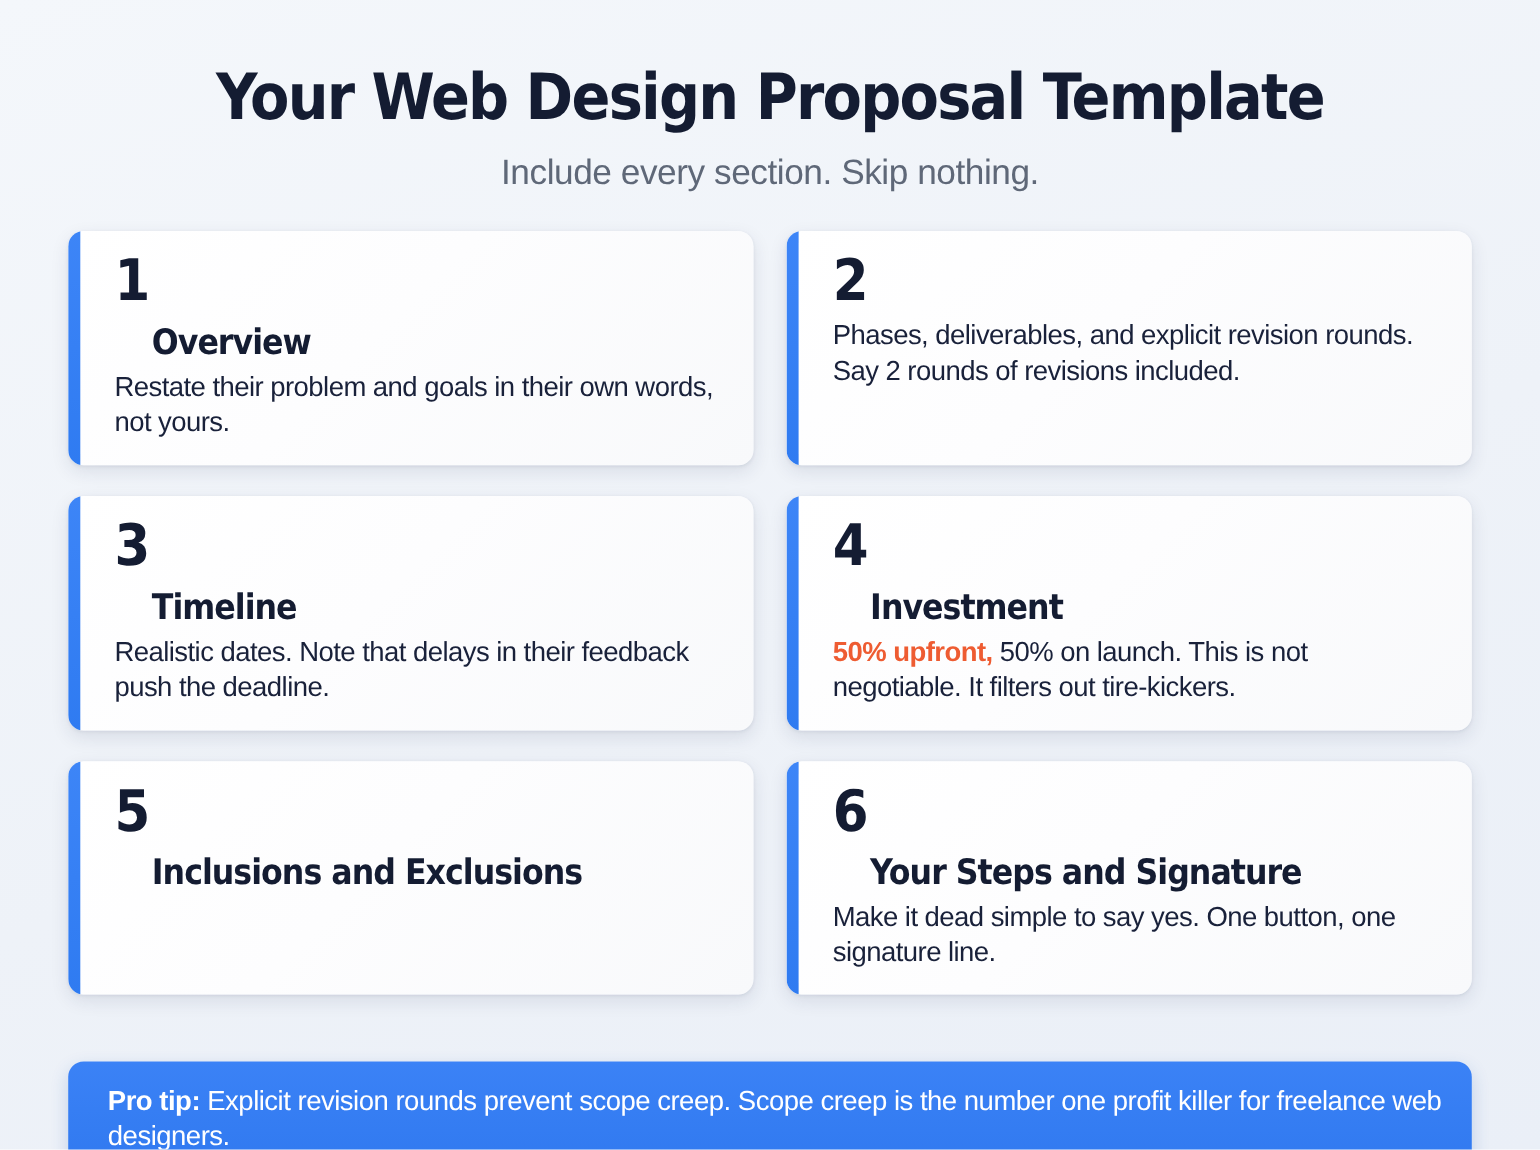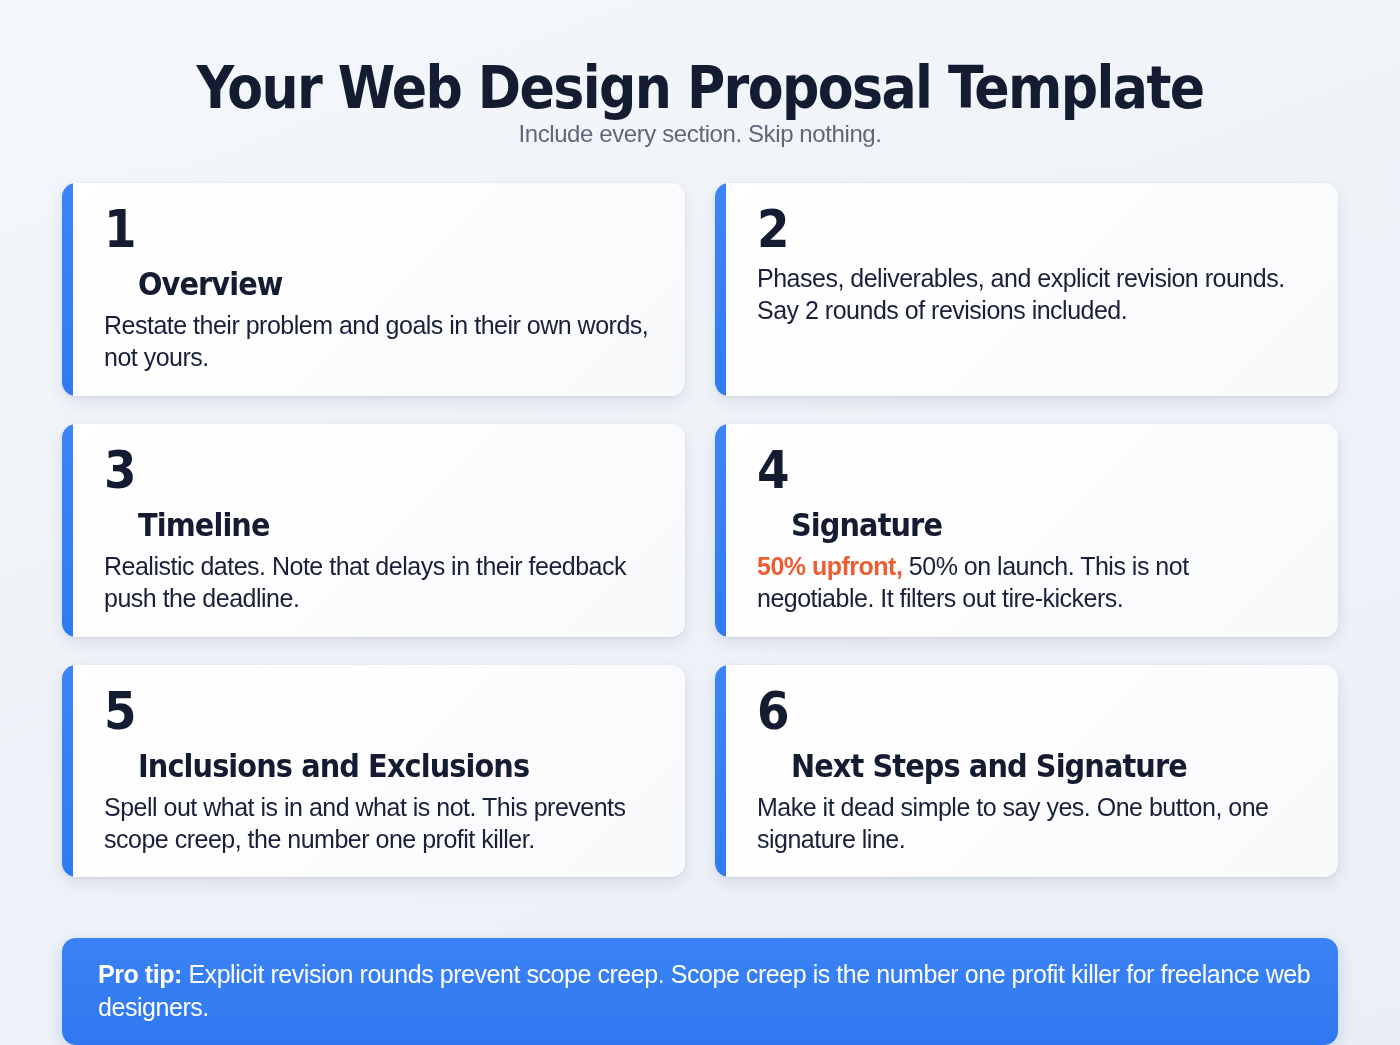--- a/index.html
+++ b/index.html
@@ -30,25 +30,25 @@
     font-size: 58px;
     line-height: 1.04;
     font-weight: 800;
     letter-spacing: -1.6px;
     color: #141c32;
     margin: 0;
     font-family: "DejaVu Sans", "Liberation Sans", sans-serif;
     font-stretch: condensed;
   }
   .subtitle {
-    font-size: 24px;
+    font-size: 32px;
     line-height: 1.2;
     font-weight: 400;
     color: #5f6878;
-    margin: 2px 0 0 0;
+    margin: 19px 0 0 0;
     letter-spacing: -0.4px;
     text-align: center;
   }
 
   
   .grid {
     margin-top: 34px;
     display: grid;
     grid-template-columns: 1fr 1fr;
     grid-template-rows: 213px 213px 212px;
@@ -157,35 +157,34 @@
     <div class="card">
       <div class="accent"></div>
       <div class="card-num">3</div>
       <div class="card-head">Timeline</div>
       <div class="card-body">Realistic dates. Note that delays in their feedback push the deadline.</div>
     </div>
 
     <div class="card">
       <div class="accent"></div>
       <div class="card-num">4</div>
-      <div class="card-head">Signature</div>
+      <div class="card-head">Investment</div>
       <div class="card-body"><span class="hl">50% upfront,</span><span> 50% on launch. This is not negotiable. It filters out tire-kickers.</span></div>
     </div>
 
     <div class="card">
       <div class="accent"></div>
       <div class="card-num">5</div>
       <div class="card-head">Inclusions and Exclusions</div>
-      <div class="card-body">Spell out what is in and what is not. This prevents scope creep, the number one profit killer.</div>
     </div>
 
     <div class="card">
       <div class="accent"></div>
       <div class="card-num">6</div>
-      <div class="card-head">Next Steps and Signature</div>
+      <div class="card-head">Your Steps and Signature</div>
       <div class="card-body">Make it dead simple to say yes. One button, one signature line.</div>
     </div>
 
   </div>
 
   <div class="footer">
     <div class="footer-text"><span class="lead">Pro tip:</span><span> Explicit revision rounds prevent scope creep. Scope creep is the number one profit killer for freelance web designers.</span></div>
   </div>
 
 </div>

